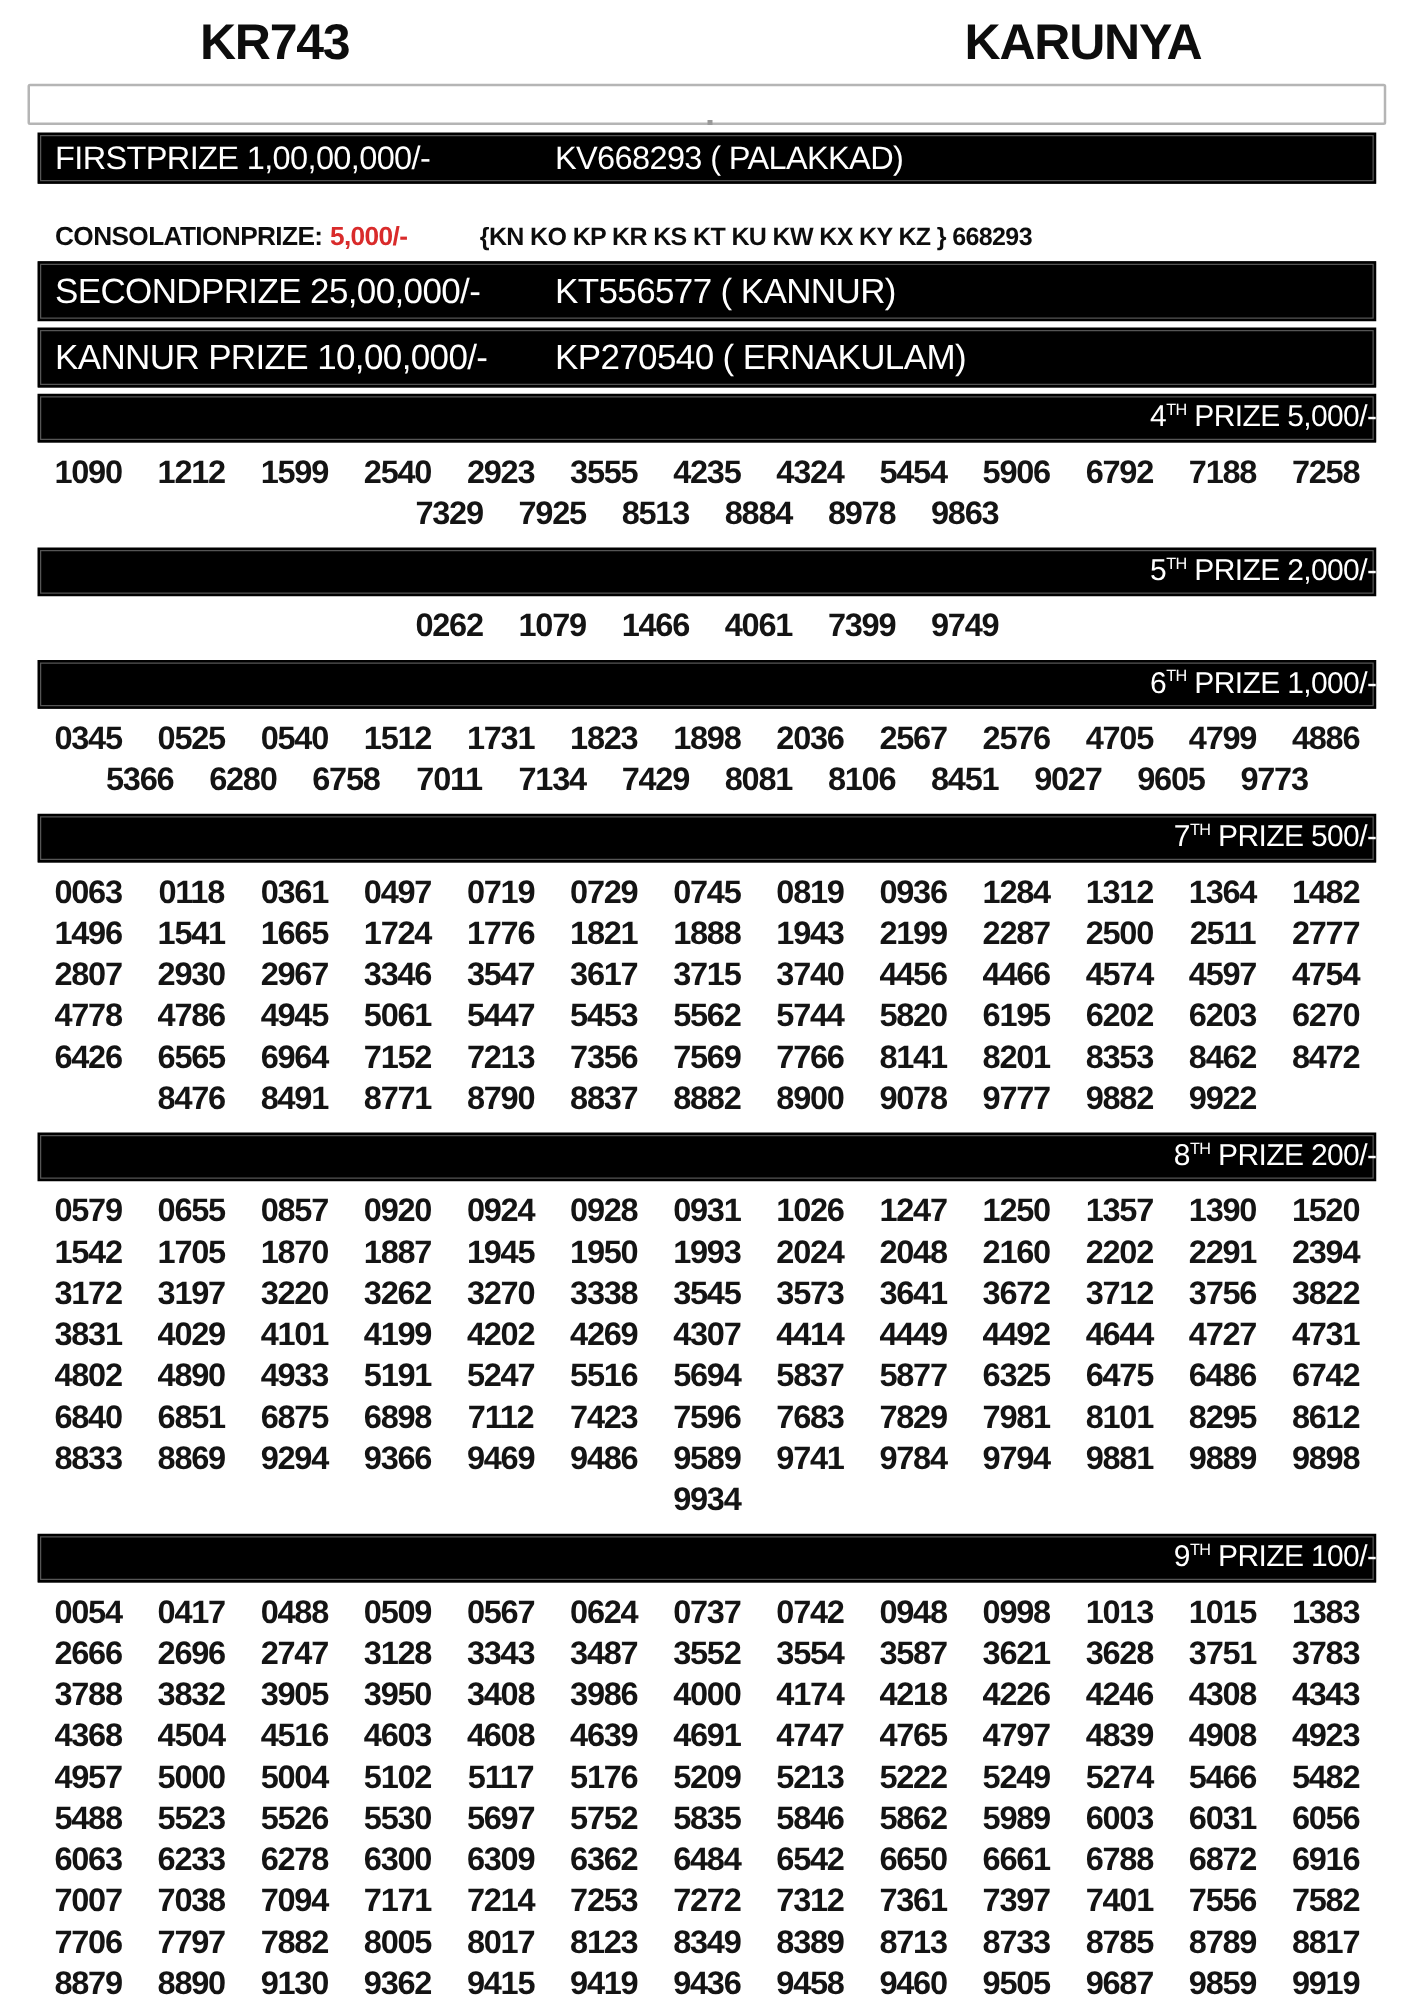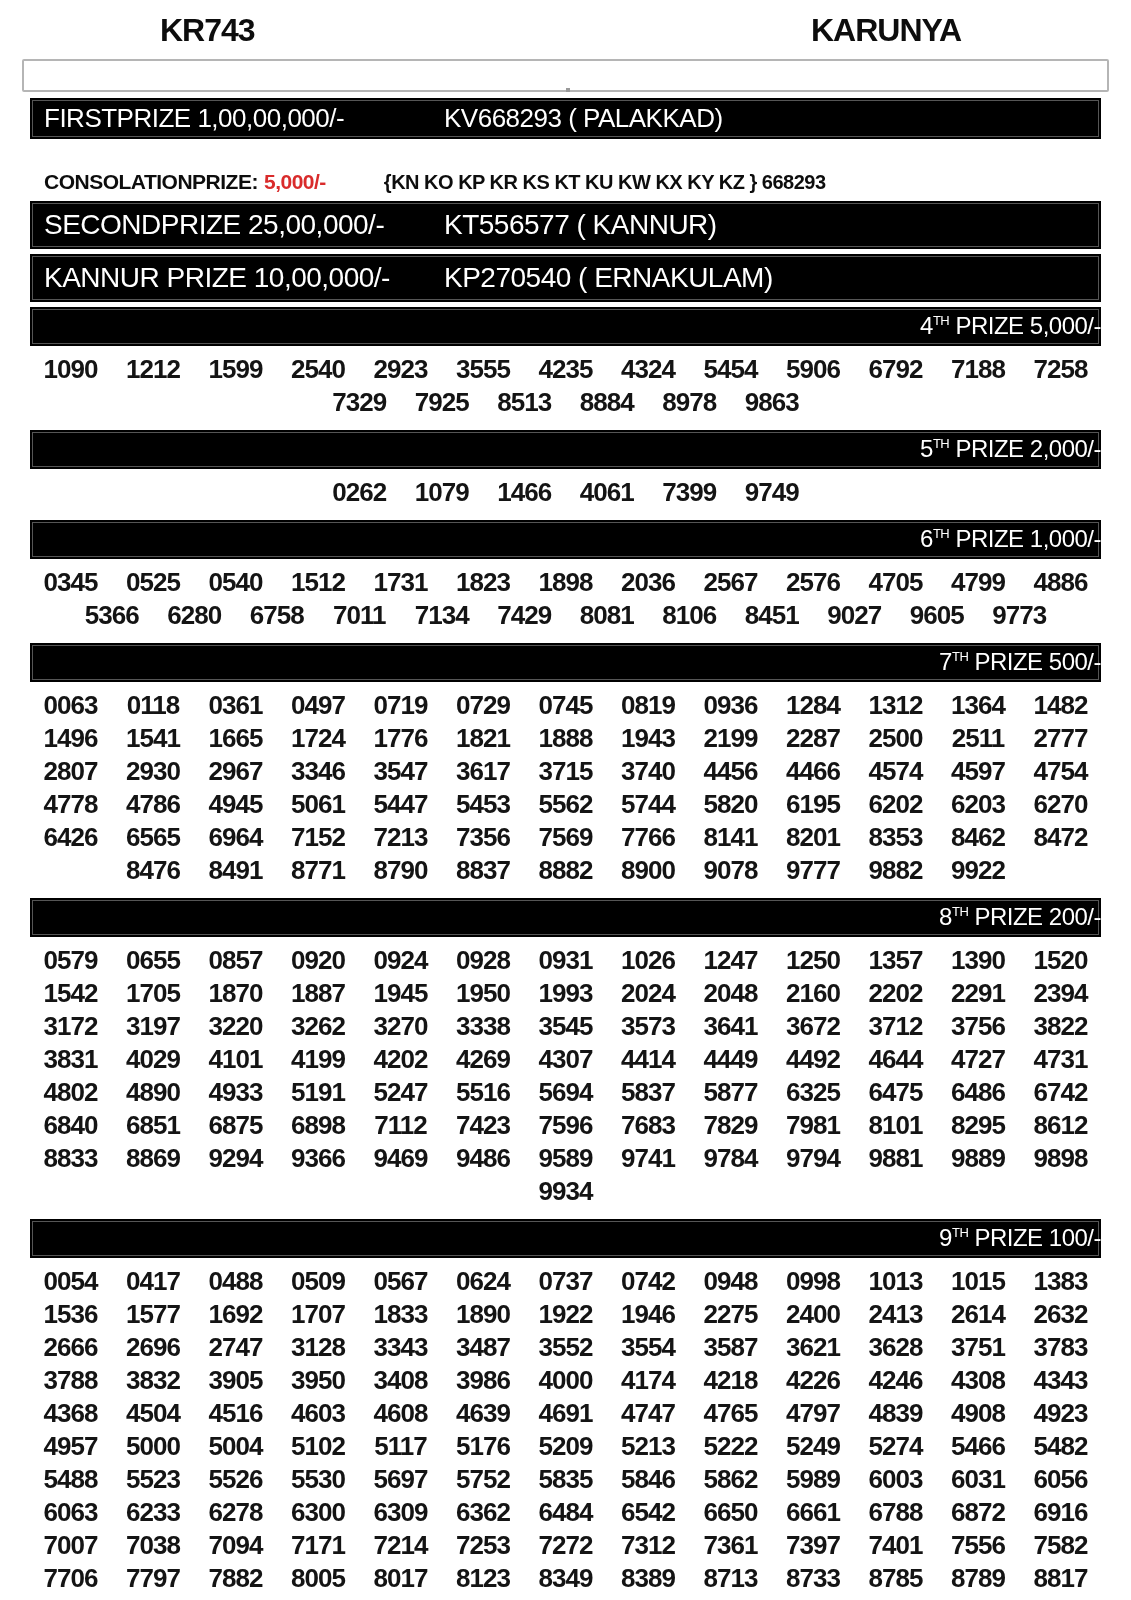--- a/index.html
+++ b/index.html
@@ -8,21 +8,21 @@
     width:1131px; height:1600px;
     font-family:"Liberation Sans", sans-serif;
     color:#111;
     overflow:hidden;
   }
   .top-header {
     display:flex;
     padding:12px 170px 6px 160px;
     justify-content:space-between;
     align-items:baseline;
-    font-size:32px; font-weight:700; letter-spacing:-1px;
+    font-size:40px; font-weight:700; letter-spacing:-1px;
     color:#0d0d0d;
   }
   .search-box {
     margin:4px 22px 6px 22px;
     height:33px;
     background:#fff;
     border:2px solid #b5b5b5;
     border-radius:2px;
     position:relative;
   }
@@ -401,35 +401,20 @@
         <span class="num">0624</span>
         <span class="num">0737</span>
         <span class="num">0742</span>
         <span class="num">0948</span>
         <span class="num">0998</span>
         <span class="num">1013</span>
         <span class="num">1015</span>
         <span class="num">1383</span>
       </div>
       <div class="num-row">
-        <span class="num">1536</span>
-        <span class="num">1577</span>
-        <span class="num">1692</span>
-        <span class="num">1707</span>
-        <span class="num">1833</span>
-        <span class="num">1890</span>
-        <span class="num">1922</span>
-        <span class="num">1946</span>
-        <span class="num">2275</span>
-        <span class="num">2400</span>
-        <span class="num">2413</span>
-        <span class="num">2614</span>
-        <span class="num">2632</span>
-      </div>
-      <div class="num-row">
         <span class="num">2666</span>
         <span class="num">2696</span>
         <span class="num">2747</span>
         <span class="num">3128</span>
         <span class="num">3343</span>
         <span class="num">3487</span>
         <span class="num">3552</span>
         <span class="num">3554</span>
         <span class="num">3587</span>
         <span class="num">3621</span>

